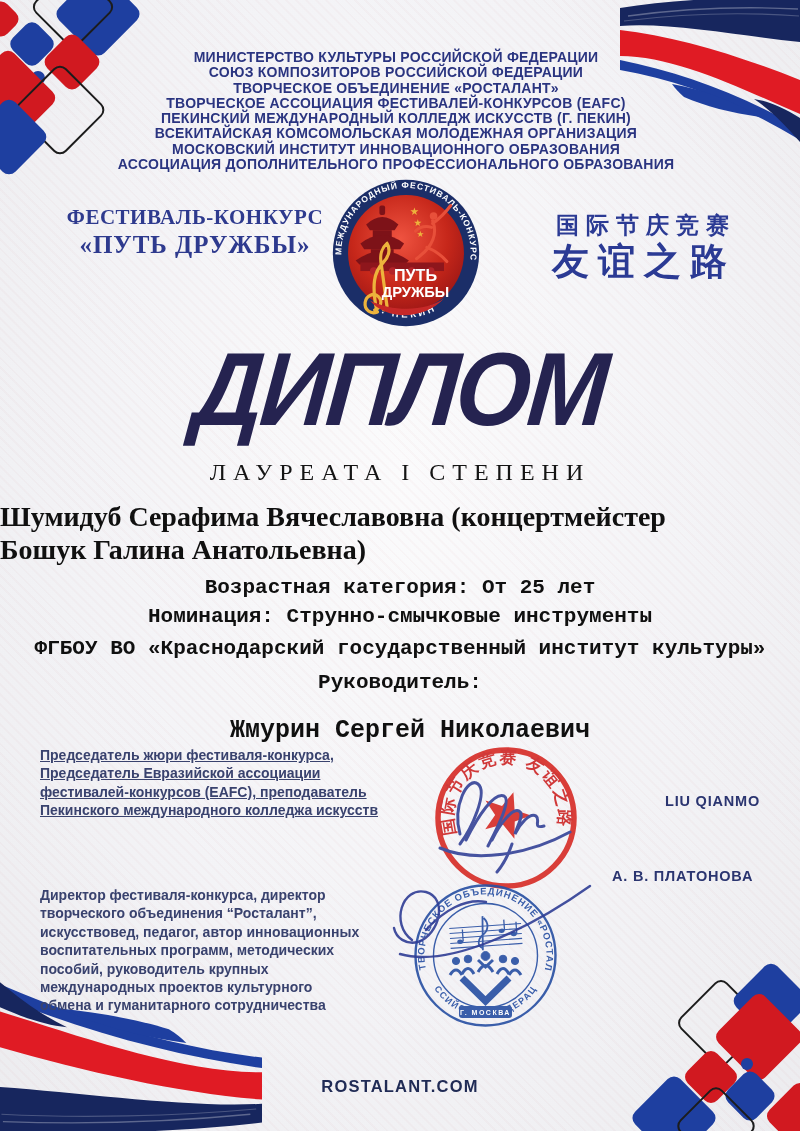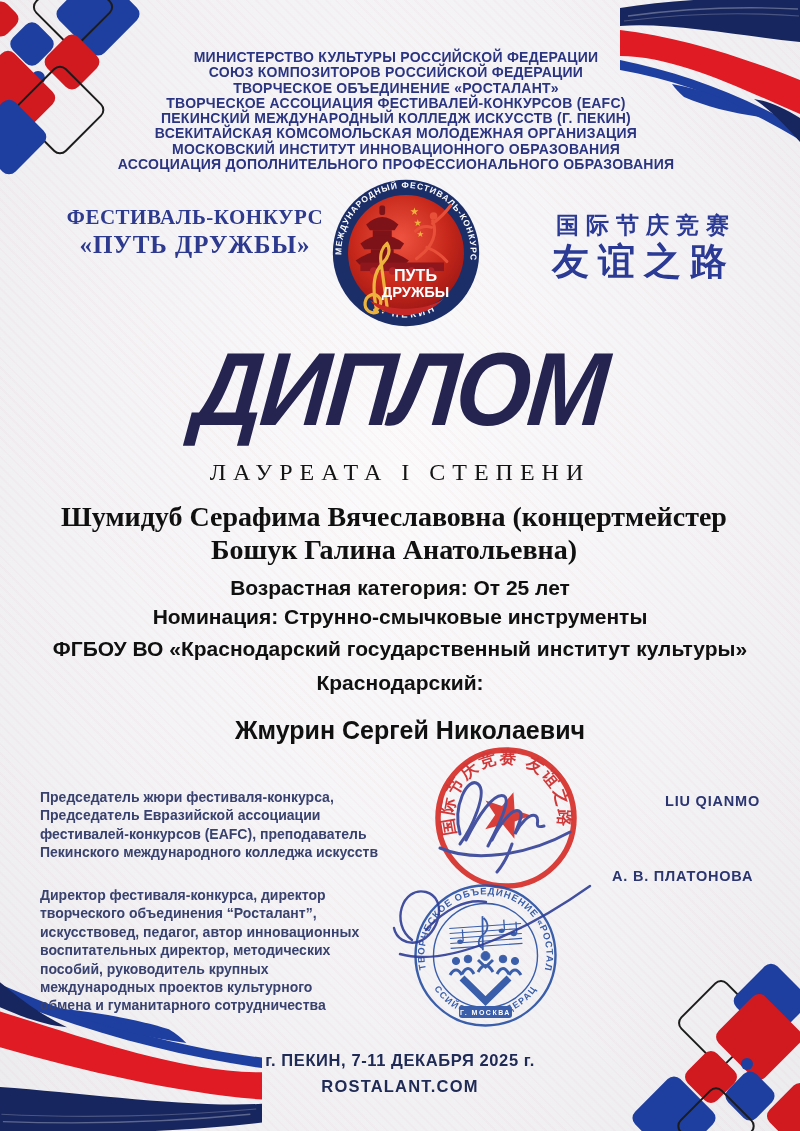--- a/index.html
+++ b/index.html
@@ -26,30 +26,30 @@
   .fest-title .l3{font-size:25px;line-height:30px;letter-spacing:1px;}
   .chinese{position:absolute;left:506px;top:210px;width:230px;text-align:right;color:#2b3a94;}
   .chinese .c1{font-size:23px;letter-spacing:7px;font-weight:bold;line-height:30px;}
   .chinese .c2{font-size:37px;letter-spacing:9px;font-weight:bold;line-height:44px;}
   
   .dip-title{position:absolute;left:0;right:0;top:332px;text-align:center;
       font-size:100px;font-weight:bold;font-style:italic;color:#252350;
       transform:skewX(-5deg) scale(.96,1.04);letter-spacing:-3px;}
   .dip-sub{position:absolute;left:0;right:0;top:459px;text-align:center;
       font-family:"Liberation Serif",serif;font-size:24px;color:#141414;letter-spacing:7px;}
-  .recipient{position:absolute;left:0;right:12px;top:500px;text-align:center;
+  .recipient{position:absolute;left:0;right:12px;top:500px;
       font-family:"Liberation Serif",serif;font-weight:bold;font-size:28px;line-height:33px;color:#101010;}
   .detail{position:absolute;left:0;right:0;text-align:center;
-      font-family:Liberation Sans, sans-serif;font-weight:bold;font-size:21px;color:#101010;}
+      font-family:Liberation Mono, monospace;font-weight:bold;font-size:21px;color:#101010;}
   .d-age{top:576px;} .d-nom{top:605px;} .d-inst{top:637px;} .d-lead{top:671px;}
   .d-name{top:716px;font-size:25px;margin-left:20px;}
   
   .sig-block{position:absolute;left:40px;width:420px;color:#39426e;font-weight:bold;
       font-size:14px;line-height:18.4px;}
-  .sig-jury{top:788px;} .sig-dir{top:866px;margin-top:20px;}
+  .sig-jury{top:746px;text-decoration:underline;} .sig-dir{top:866px;margin-top:20px;}
   .sig-name{position:absolute;color:#2b3570;font-weight:bold;font-size:14.5px;letter-spacing:.8px;}
   .n-liu{left:665px;top:793px;} .n-pla{left:612px;top:868px;}
   
   .footer-line{position:absolute;left:0;right:0;text-align:center;color:#202b55;font-weight:bold;}
   .f-date{top:1051px;font-size:16.5px;letter-spacing:.6px;}
   .f-site{top:1077px;font-size:16.5px;letter-spacing:1.2px;}
   .abs{position:absolute;}
   svg text{font-family:"Liberation Sans",sans-serif;}
 </style>
 </head>
@@ -187,21 +187,21 @@
   <div class="dip-sub">ЛАУРЕАТА I СТЕПЕНИ</div>
 
   <div class="recipient">
     <div>Шумидуб Серафима Вячеславовна (концертмейстер</div>
     <div>Бошук Галина Анатольевна)</div>
   </div>
 
   <div class="detail d-age">Возрастная категория: От 25 лет</div>
   <div class="detail d-nom">Номинация: Струнно-смычковые инструменты</div>
   <div class="detail d-inst">ФГБОУ ВО «Краснодарский государственный институт культуры»</div>
-  <div class="detail d-lead">Краснодарский:</div>
+  <div class="detail d-lead">Руководитель:</div>
   <div class="detail d-name">Жмурин Сергей Николаевич</div>
 
   <svg class="abs" style="left:420px;top:732px;" width="172" height="172" viewBox="0 0 172 172" opacity="0.88">
     <defs>
       <path id="redArc" d="M37 104 A53 53 0 1 1 135 104"></path>
     </defs>
     <circle cx="86" cy="86" r="68" fill="none" stroke="#d6251f" stroke-width="5.5"></circle>
     <text font-size="17" font-weight="bold" fill="#cc1f1f" letter-spacing="2">
       <textPath href="#redArc" startOffset="2">国际节庆竞赛  友谊之路</textPath>
     </text>
@@ -220,21 +220,21 @@
     <div>Председатель Евразийской ассоциации</div>
     <div>фестивалей-конкурсов (EAFC), преподаватель</div>
     <div>Пекинского международного колледжа искусств</div>
   </div>
   <div class="sig-name n-liu">LIU QIANMO</div>
 
   <div class="sig-block sig-dir">
     <div>Директор фестиваля-конкурса, директор</div>
     <div>творческого объединения “Росталант”,</div>
     <div>искусствовед, педагог, автор инновационных</div>
-    <div>воспитательных директор, методических</div>
+    <div>воспитательных программ, методических</div>
     <div>пособий, руководитель крупных</div>
     <div>международных проектов культурного</div>
     <div>обмена и гуманитарного сотрудничества</div>
   </div>
   <div class="sig-name n-pla">А. В. ПЛАТОНОВА</div>
 
   <svg class="abs" style="left:398px;top:868px;" width="175" height="175" viewBox="0 0 175 175" opacity="0.92">
     <defs>
       <path id="blueTop" d="M28.6 103.3 A61 61 0 1 1 146.4 103.3"></path>
       <path id="blueBot" d="M37.5 122.5 A61 61 0 0 0 137.5 122.5"></path>
@@ -279,16 +279,15 @@
   </svg>
 
   <svg class="abs" style="left:378px;top:868px;" width="230" height="115" viewBox="0 0 230 115">
     <g stroke="#2f3d95" stroke-width="2.4" fill="none" stroke-linecap="round" opacity="0.9">
       <path d="M34 72 C12 56 24 18 48 24 C70 30 62 66 40 74 C28 77 18 70 16 60"></path>
       <path d="M22 86 C70 100 150 62 212 18"></path>
       <path d="M48 62 C66 42 88 30 108 34"></path>
     </g>
   </svg>
 
-  <div class="footer-line f-date">г. ПЕКИН, 7-11 ДЕКАБРЯ 2025 г.</div>
   <div class="footer-line f-site">ROSTALANT.COM</div>
 
 </div>
 
 </body></html>

